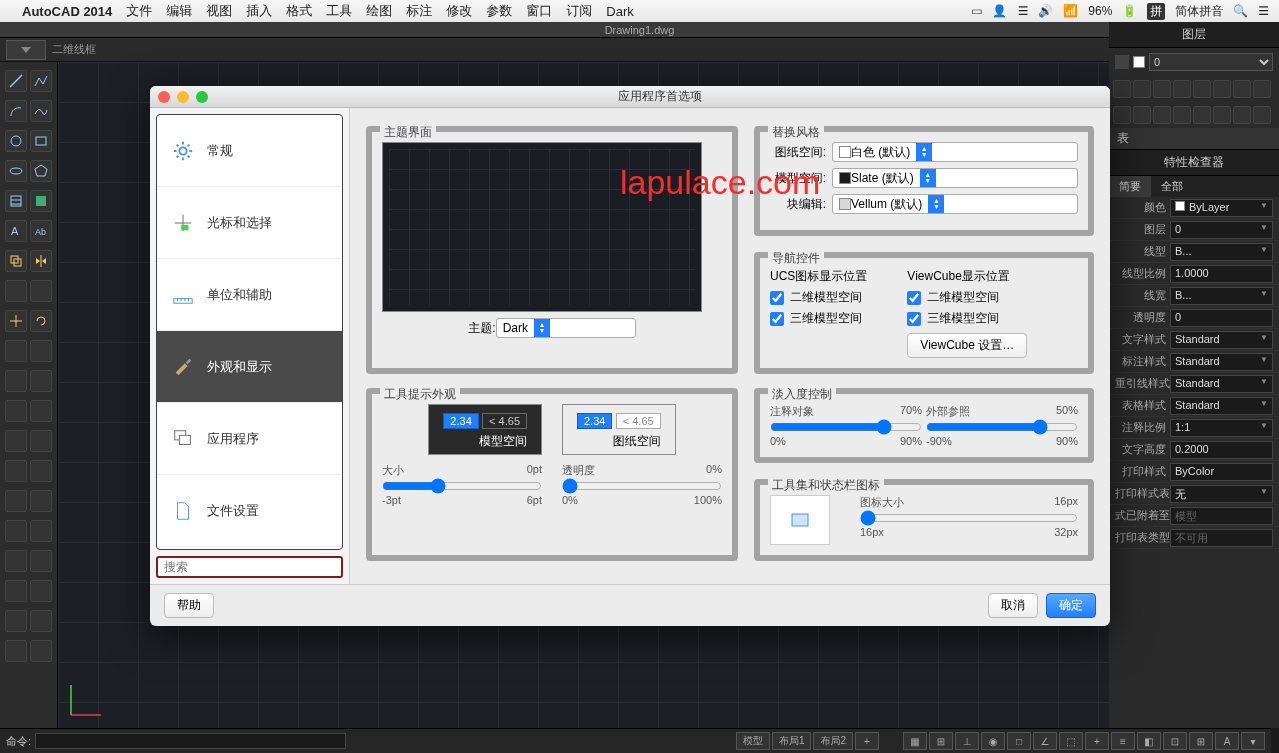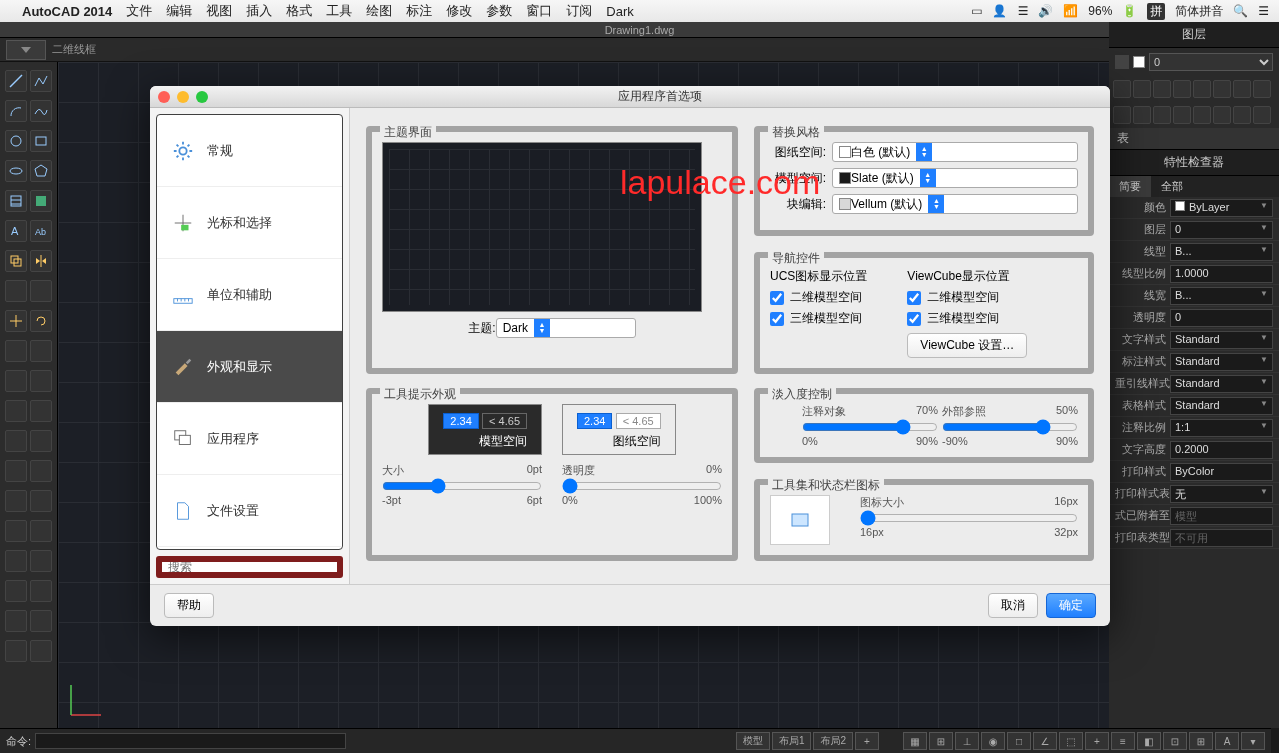--- a/index.html
+++ b/index.html
@@ -64,21 +64,21 @@
 .dialog .traffic{display:flex;gap:7px;margin-right:10px;}
 .dialog .traffic span{width:12px;height:12px;border-radius:50%;}
 .tred{background:#ff5f57;} .tyel{background:#febc2e;} .tgrn{background:#28c840;}
 .dialog .titlebar .ttl{margin:0 auto;}
 .dialog .body{flex:1;display:flex;}
 .dialog .sidebar{width:200px;background:#f4f4f4;border-right:1px solid #ccc;display:flex;flex-direction:column;padding:6px;}
 .dialog .sidebar .tabslist{flex:1;background:#fff;border:1px solid #404040;border-radius:4px;overflow:hidden;}
 .dialog .sidebar .tab{height:72px;display:flex;align-items:center;padding:0 14px;gap:12px;font-size:13px;color:#333;border-bottom:1px solid #eee;cursor:default;}
 .dialog .sidebar .tab.active{background:#4a4a4a;color:#fff;}
 .dialog .sidebar .tab .ticon{width:24px;height:24px;display:flex;align-items:center;justify-content:center;}
-.dialog .sidebar input{margin-top:6px;height:22px;border:6px solid #7f1d1d;border-radius:3px;padding:0 6px;font-size:12px;}
+.dialog .sidebar input{margin-top:6px;height:22px;border:2px solid #7f1d1d;border-radius:3px;padding:0 6px;font-size:12px;}
 .dialog .main{flex:1;padding:10px 16px 10px 16px;display:flex;flex-direction:column;gap:6px;overflow:auto;}
 .dialog .row2{display:flex;gap:16px;}
 .fieldset{border:6px solid #a3a3a3;border-radius:4px;padding:10px;position:relative;margin-top:8px;}
 .fieldset .legend{position:absolute;top:-8px;left:8px;background:#ececec;padding:0 4px;font-size:12px;color:#444;}
 .preview{width:320px;height:170px;background:#1a1d24;border:1px solid #888;position:relative;}
 .preview-inner{position:absolute;inset:6px;
   background-image: linear-gradient(#2a2d34 1px, transparent 1px), linear-gradient(90deg, #2a2d34 1px, transparent 1px);
   background-size:20px 20px;}
 .themeRow{display:flex;align-items:center;justify-content:center;gap:0;margin-top:6px;font-size:12px;}
 .macselect{display:inline-flex;align-items:center;background:#fff;border:1px solid #aaa;border-radius:3px;height:20px;font-size:12px;padding:0 0 0 6px;overflow:hidden;}
@@ -672,21 +672,21 @@
                   <span>0%</span>
                   <span>100%</span>
                 </div>
             </div>
           </div>
         </div>
 
         <div style="flex:1;display:flex;flex-direction:column;gap:8px;">
           <div class="fieldset">
             <div class="legend">淡入度控制</div>
-            <div style="display:flex;gap:4px;margin-left:32px;">
+            <div style="display:flex;gap:4px;">
               <div class="sliderwrap" style="flex:1;">
                 <div class="top">
                     <span>注释对象</span>
                     <span>70%</span>
                   </div>
                 <input type="range" min="0" max="90" value="70" style="">
                 <div class="bot">
                     <span>0%</span>
                     <span>90%</span>
                   </div>

